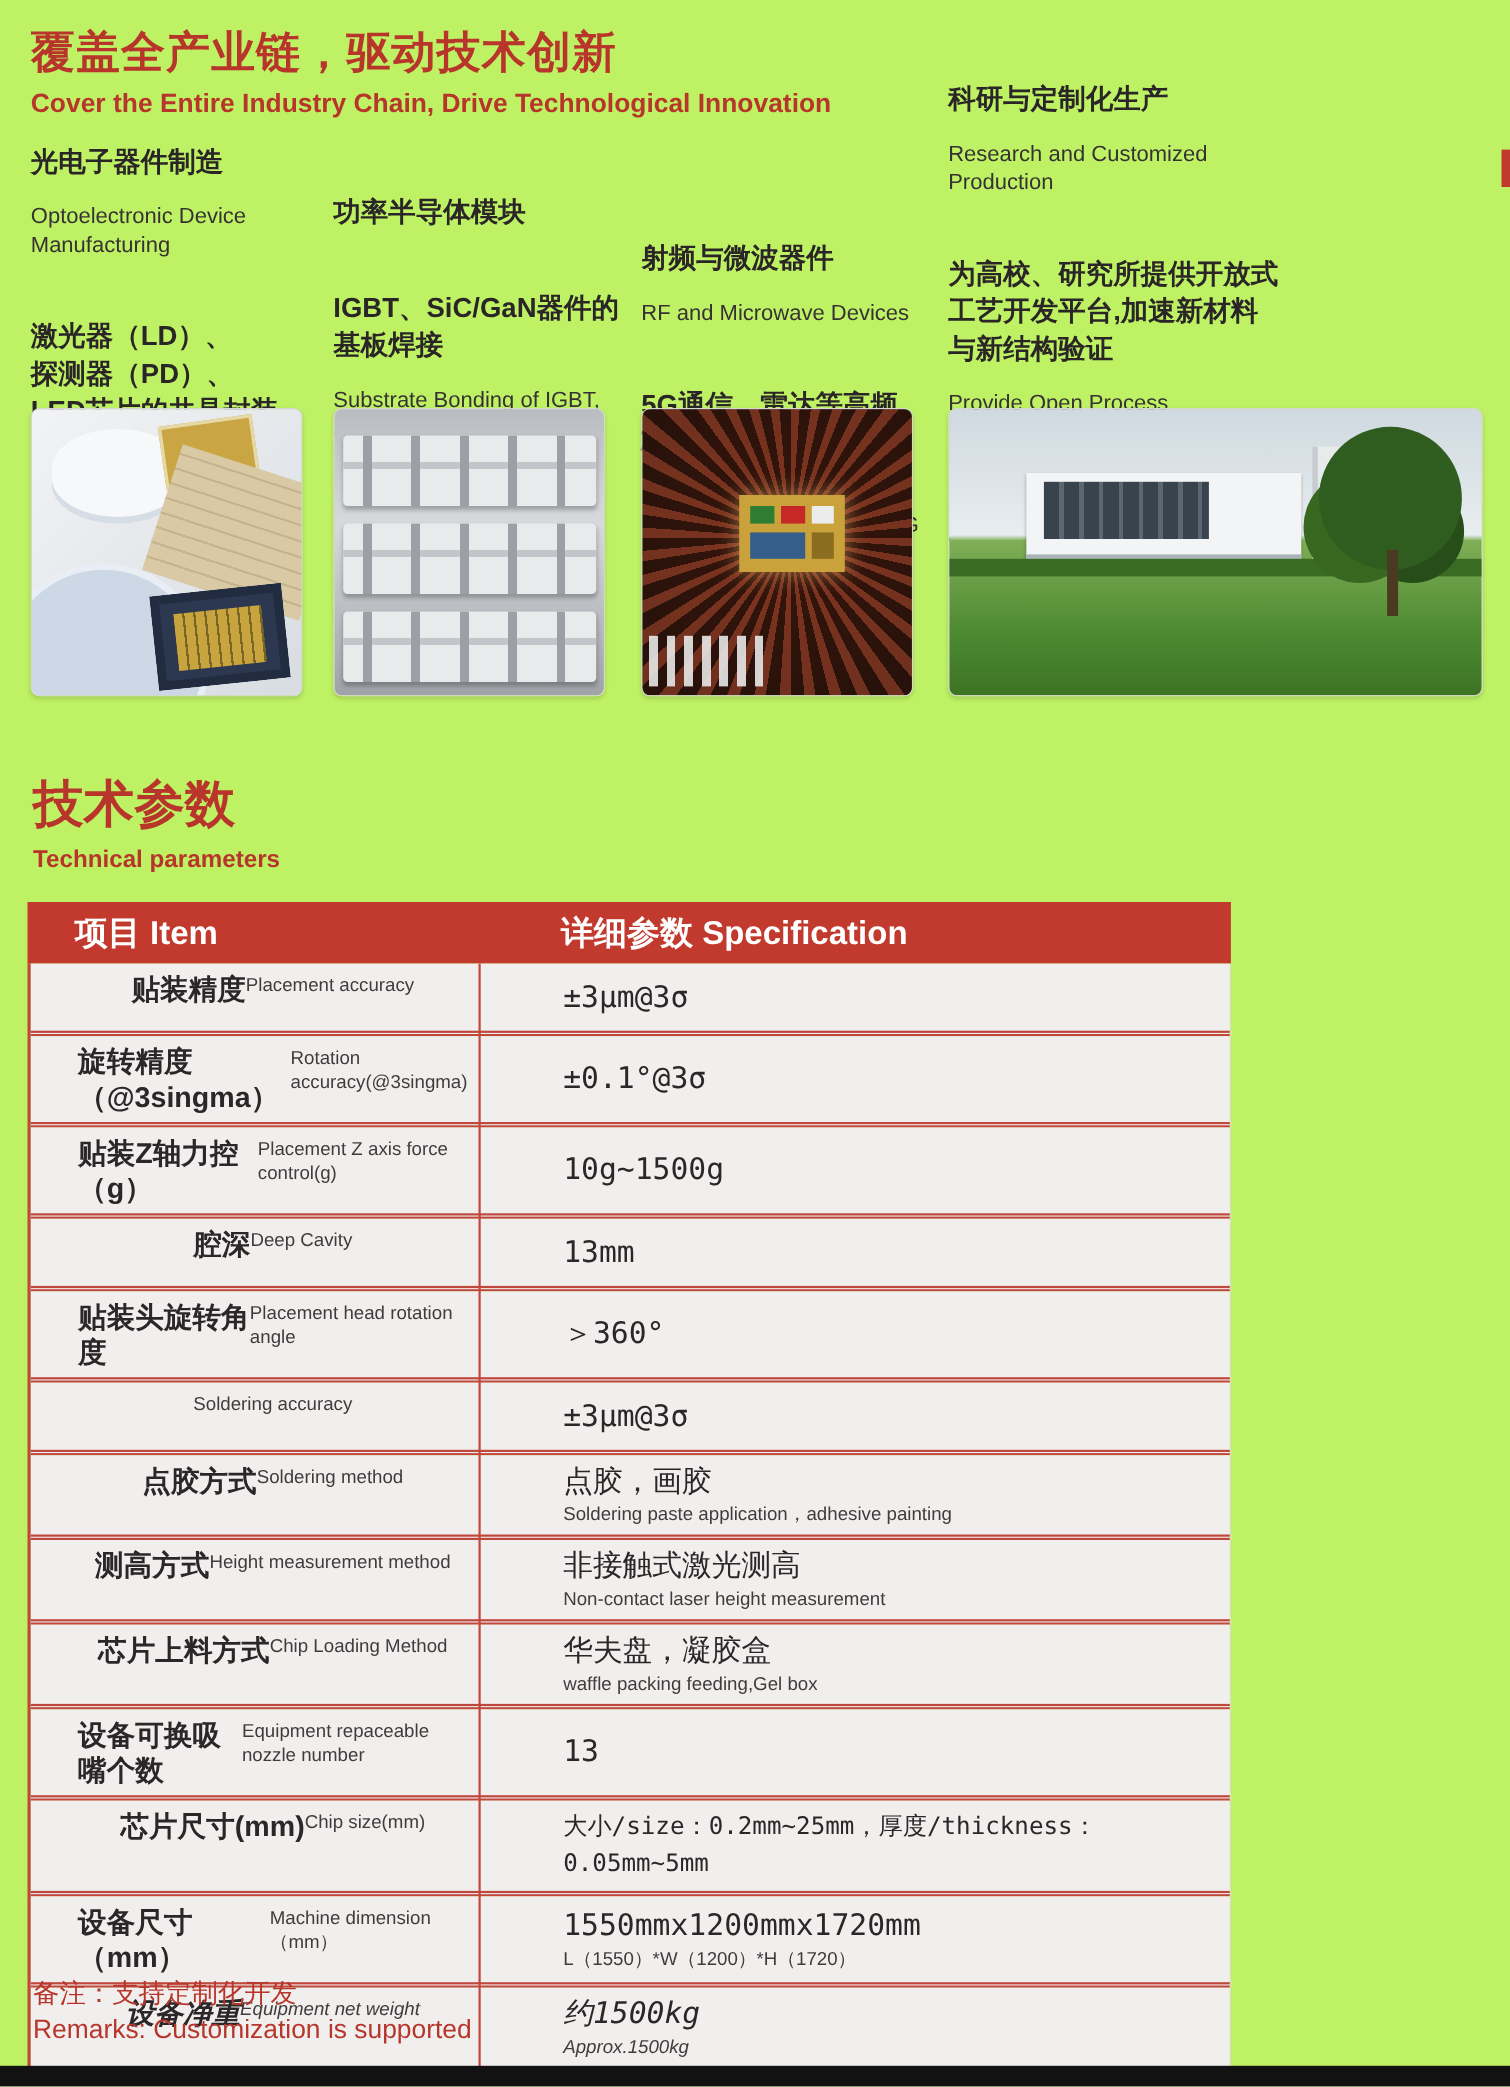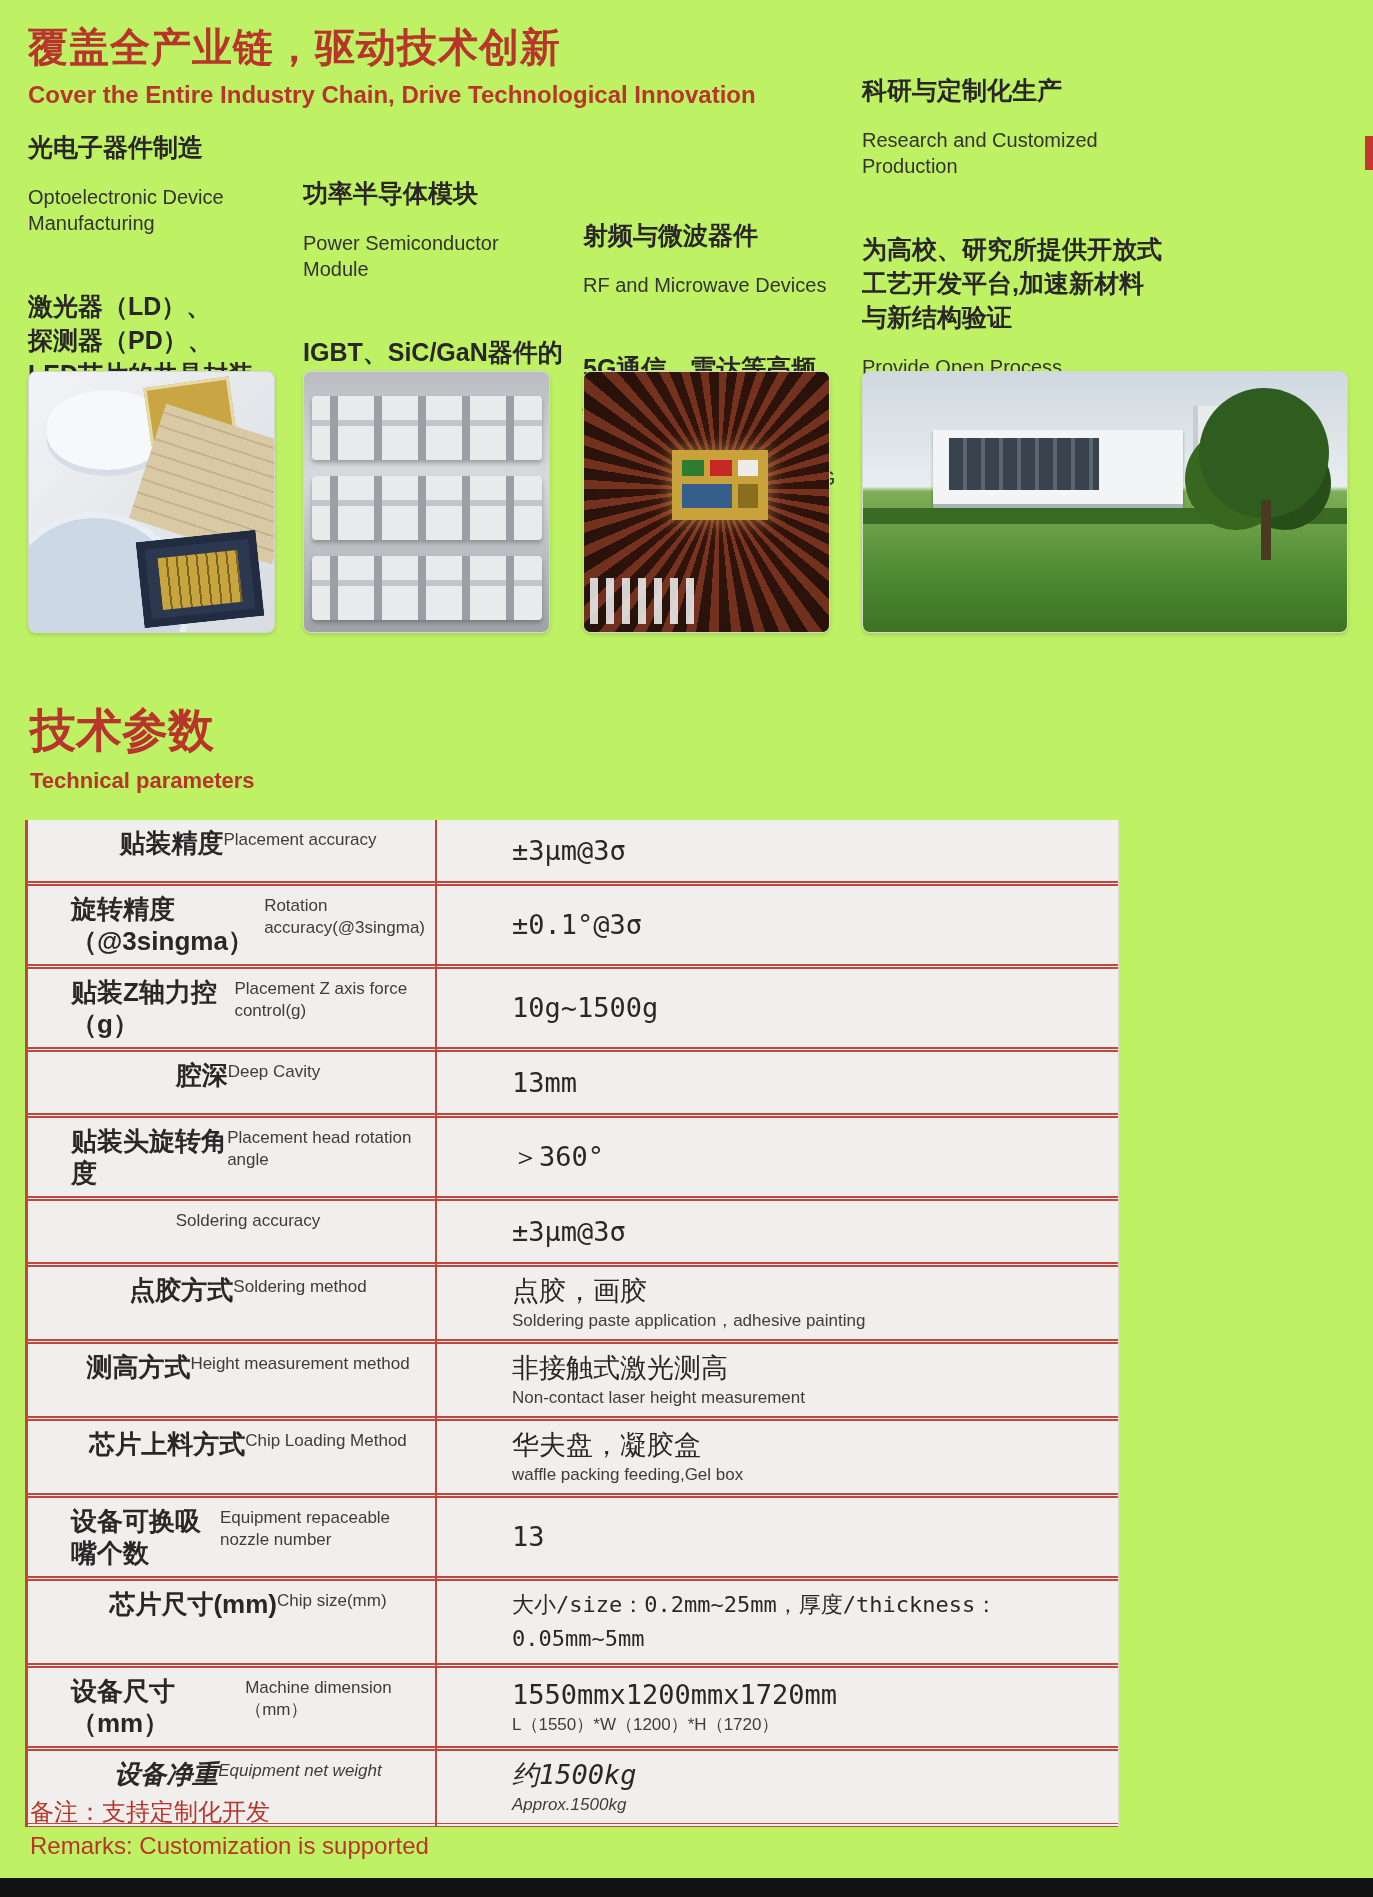--- a/index.html
+++ b/index.html
@@ -122,22 +122,20 @@
 探测器（PD）、
 LED芯片的共晶封装</div>
       <div class="col-en">Laser Diode (LD) /
 Photodetector (PD)/
 Eutectic Packaging of LED</div>
     </div>
   </div>
 
   <div class="col" id="col2">
     <div class="col-zh">功率半导体模块</div>
-    <div class="col-en">Power Semiconductor
-Module</div>
     <div class="col-body">
       <div class="col-zh">IGBT、SiC/GaN器件的
 基板焊接</div>
       <div class="col-en">Substrate Bonding of IGBT,
 SiC/GaN Devices</div>
     </div>
   </div>
 
   <div class="col" id="col3">
     <div class="col-zh">射频与微波器件</div>
@@ -205,20 +203,24 @@
       <div class="p4-tree"></div>
       <div class="p4-trunk"></div>
   </div>
 
   <div class="section">
     <div class="section-zh">技术参数</div>
     <div class="section-en">Technical parameters</div>
   </div>
 
   <div class="spec-table">
+    <div class="t-head">
+      <div class="h-item">项目 Item</div>
+      <div class="h-spec">详细参数 Specification</div>
+    </div>
     <div class="t-body">
       <div class="t-vline"></div>
 
       <div class="t-row">
         <div class="c-item">
             <div class="i-zh">贴装精度</div>
             <div class="i-en">Placement accuracy</div>
           </div>
         <div class="c-val">
             <div class="v-main">±3μm@3σ</div>

